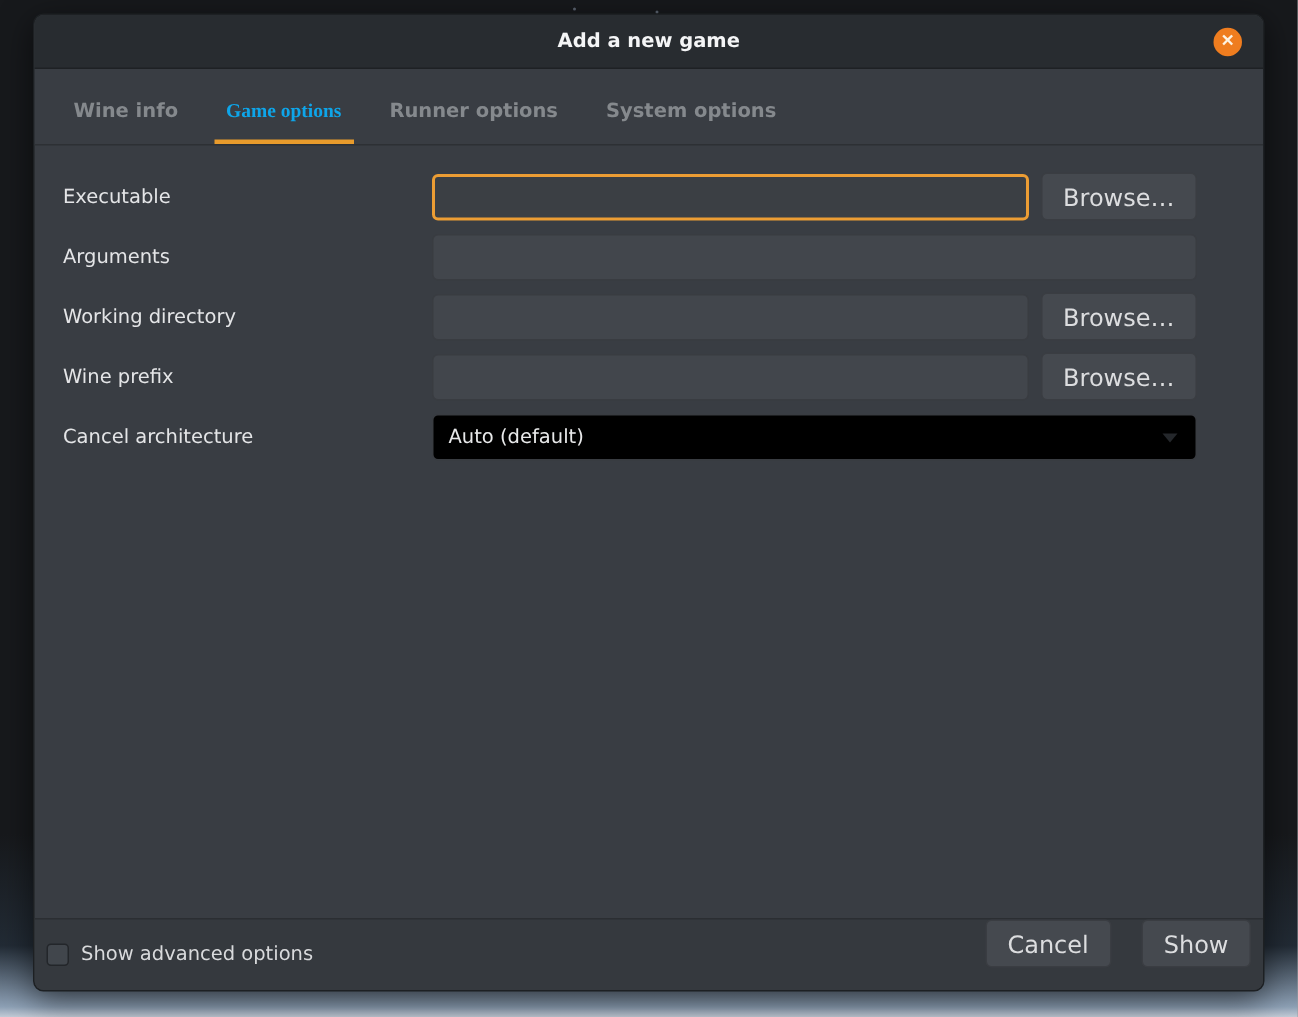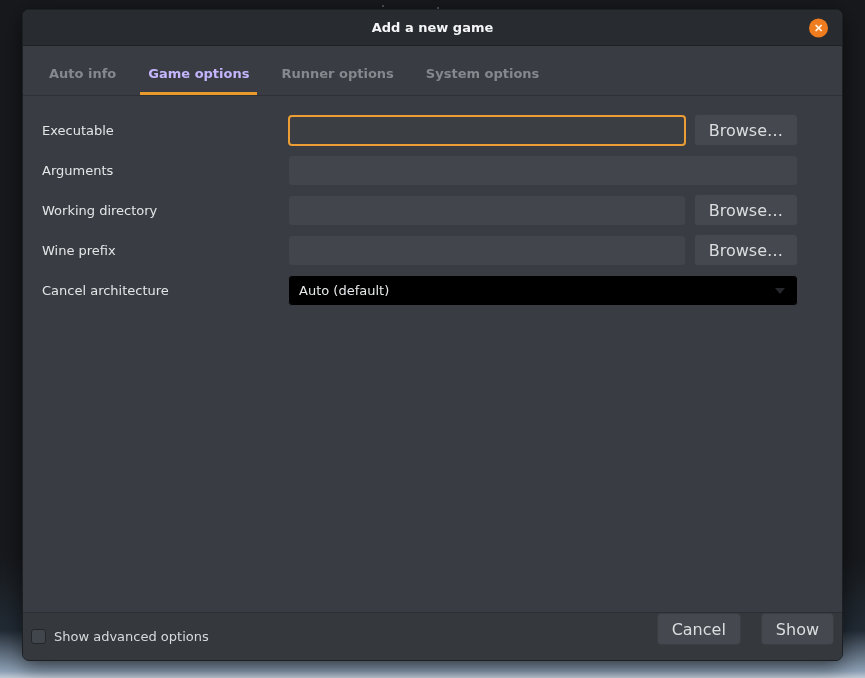--- a/index.html
+++ b/index.html
@@ -67,22 +67,23 @@
     padding: 0 8px 11px 8px;
     margin-right: 16px;
     border-bottom: 3px solid transparent;
     cursor: pointer;
     background: none;
     border-top: none; border-left: none; border-right: none;
     font-size: 13px;
     font-family: inherit;
   }
   .tab.active {
-    color: #c4b5fd;
+    color: #0ea5e9;
     border-bottom-color: #e89b2c;
+    font-family: Liberation Serif, serif;
   }
   .form {
     flex: 1 1 auto;
     padding: 18px 44px 0 18px;
     display: flex;
     flex-direction: column;
     gap: 8px;
   }
   .row {
     display: flex;
@@ -187,21 +188,21 @@
 <div class="window">
 
   <div class="headerbar">
     <span class="title">Add a new game</span>
     <button class="close-btn">
       <span>✕</span>
     </button>
   </div>
 
   <div class="tabbar">
-    <button class="tab">Auto info</button>
+    <button class="tab">Wine info</button>
     <button class="tab active">Game options</button>
     <button class="tab">Runner options</button>
     <button class="tab">System options</button>
   </div>
 
   <div class="form">
 
     <div class="row">
       <label class="field-label">Executable</label>
       <div class="control">

